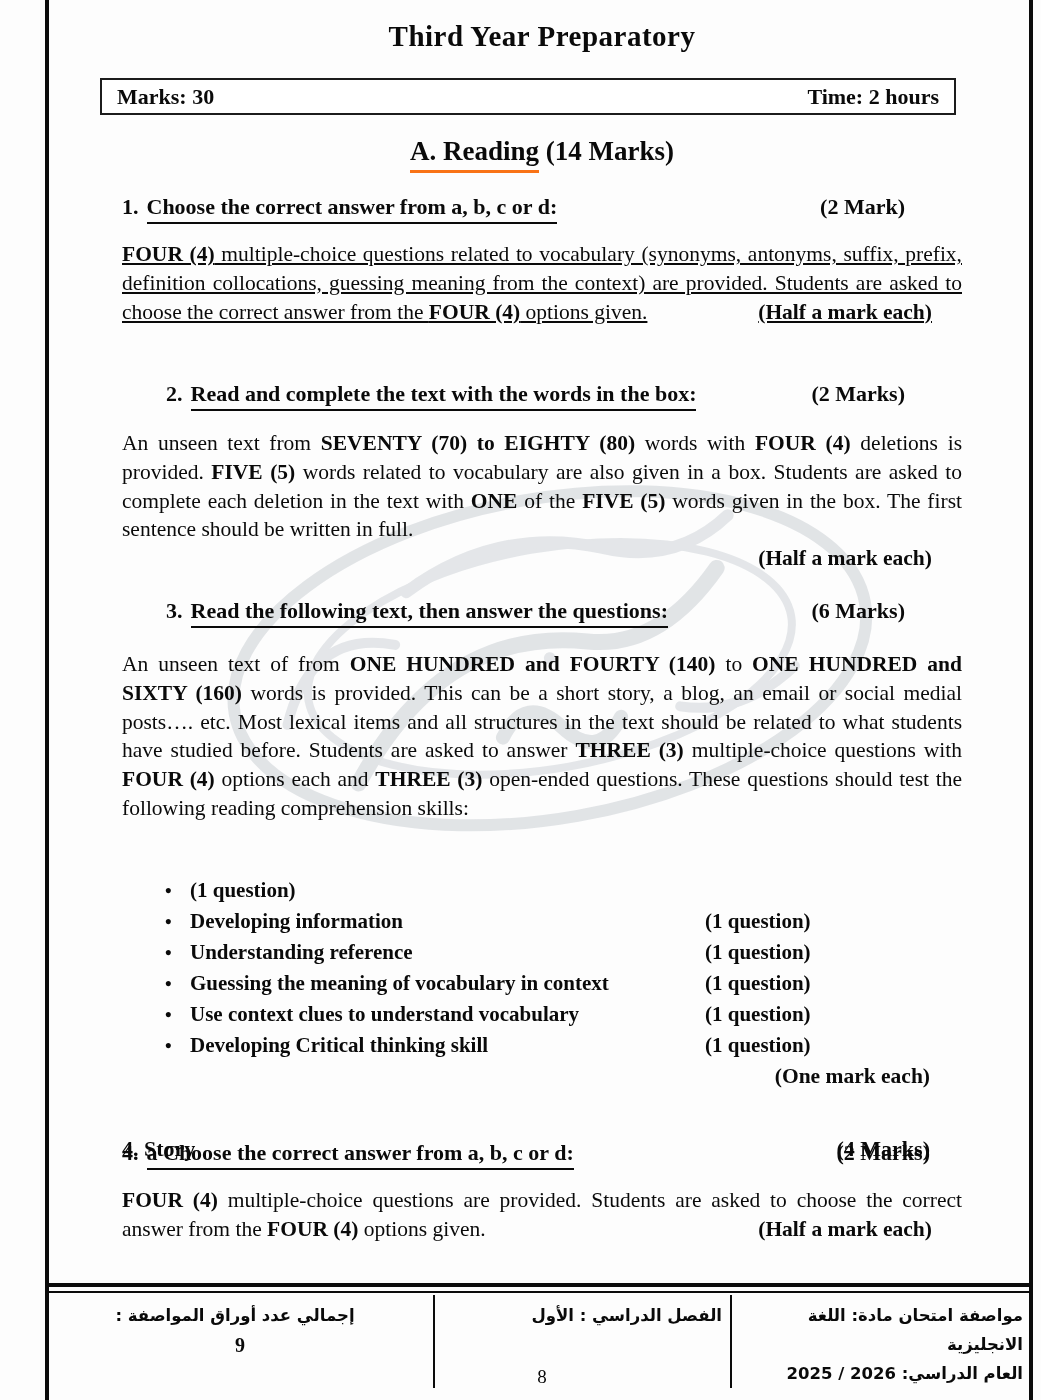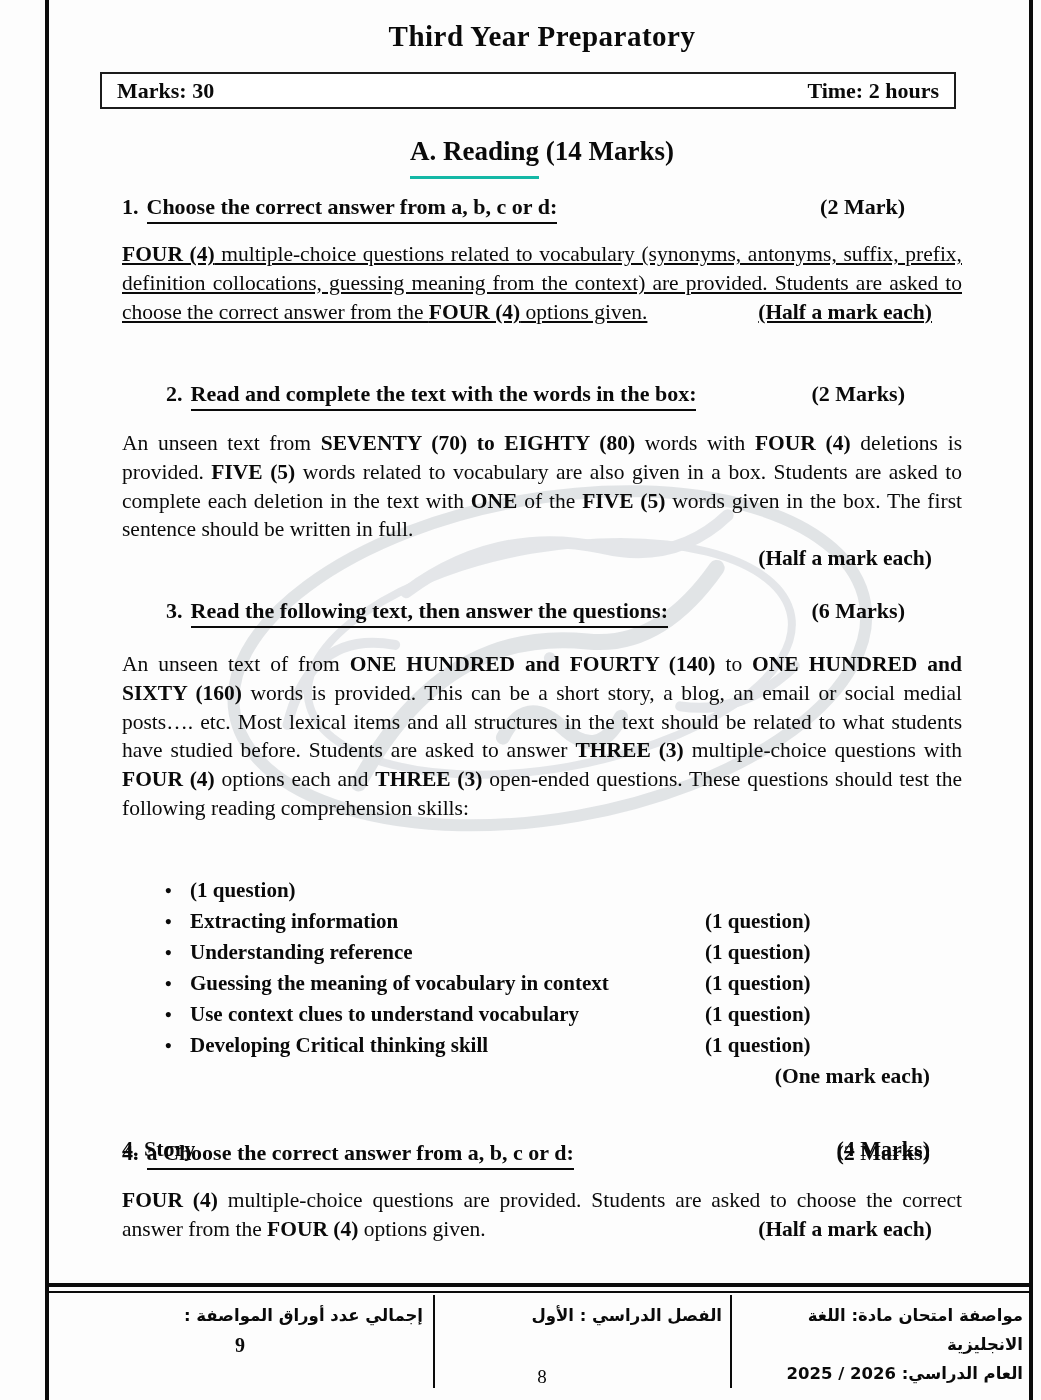--- a/index.html
+++ b/index.html
@@ -14,31 +14,31 @@
   .vborder { position:absolute; top:0; width:4px; height:1400px; background:#0b0b0b; z-index:5; }
   .vborder.left  { left:45px; }
   .vborder.right { left:1029px; }
 
   .title {
     position:absolute; top:20px; left:122px; width:840px;
     text-align:center; font-size:29px; font-weight:bold; letter-spacing:.5px;
   }
 
   .marks-box {
-    position:absolute; top:72px; left:100px; width:856px; height:37px;
+    position:absolute; top:78px; left:100px; width:856px; height:37px;
     border:2px solid #1c1c1c; background:#fff;
     display:flex; justify-content:space-between; align-items:center;
     padding:0 15px; font-size:22px; font-weight:bold;
   }
 
   .reading-heading {
     position:absolute; top:136px; left:122px; width:840px;
     text-align:center; font-size:27px; font-weight:bold;
   }
-  .u-thick { border-bottom:3px solid #14b8a6; padding-bottom:10px; }
+  .u-thick { border-bottom:3px solid #f97316; padding-bottom:4px; }
 
   .h-row {
     position:absolute; left:122px; width:840px;
     display:flex; justify-content:space-between; align-items:baseline;
     font-size:22px; font-weight:bold;
   }
   .h-row .h-left .u { border-bottom:2.5px solid #0a0a0a; padding-bottom:3px; }
   .h-row .h-num { margin-right:8px; }
   .pad57 { padding-right:57px; }
   .pad32 { padding-right:32px; }
@@ -79,21 +79,21 @@
     display:grid; grid-template-columns:386px 299px 299px;
   }
   .f-cell { padding-top:6px; }
   .f-cell.rtl { direction:rtl; text-align:right;
     font-family:"DejaVu Sans", sans-serif; font-size:16.5px; font-weight:bold;
     line-height:29px; padding-right:8px;
   }
   .f-div-r { border-left:2px solid #0b0b0b; }   
   .f-left { text-align:center; }
   .f-left .f-label {
-    direction:rtl; text-align:right; padding-right:10px;
+    direction:rtl; text-align:center; padding-right:10px;
     font-family:"DejaVu Sans", sans-serif; font-size:16.5px; font-weight:bold;
     line-height:29px;
   }
   .f-left .f-value { font-size:20px; font-weight:bold; margin-top:4px; }
 
   .page-number {
     position:absolute; top:1366px; left:122px; width:840px;
     text-align:center; font-size:19px;
   }
 
@@ -168,21 +168,21 @@
     </div>
 
     <div class="skills" style="top:878px;">
 
     <div class="skill-row">
         <span class="skill-dot">•</span>
         <span>(1 question)</span>
       </div>
         <div class="skill-row">
         <span class="skill-dot">•</span>
-        <span>Extracting information</span>
+        <span>Developing information</span>
         <span>(1 question)</span>
       </div>
         <div class="skill-row">
         <span class="skill-dot">•</span>
         <span>Understanding reference</span>
         <span>(1 question)</span>
       </div>
         <div class="skill-row">
         <span class="skill-dot">•</span>
         <span>Guessing the meaning of vocabulary in context</span>

